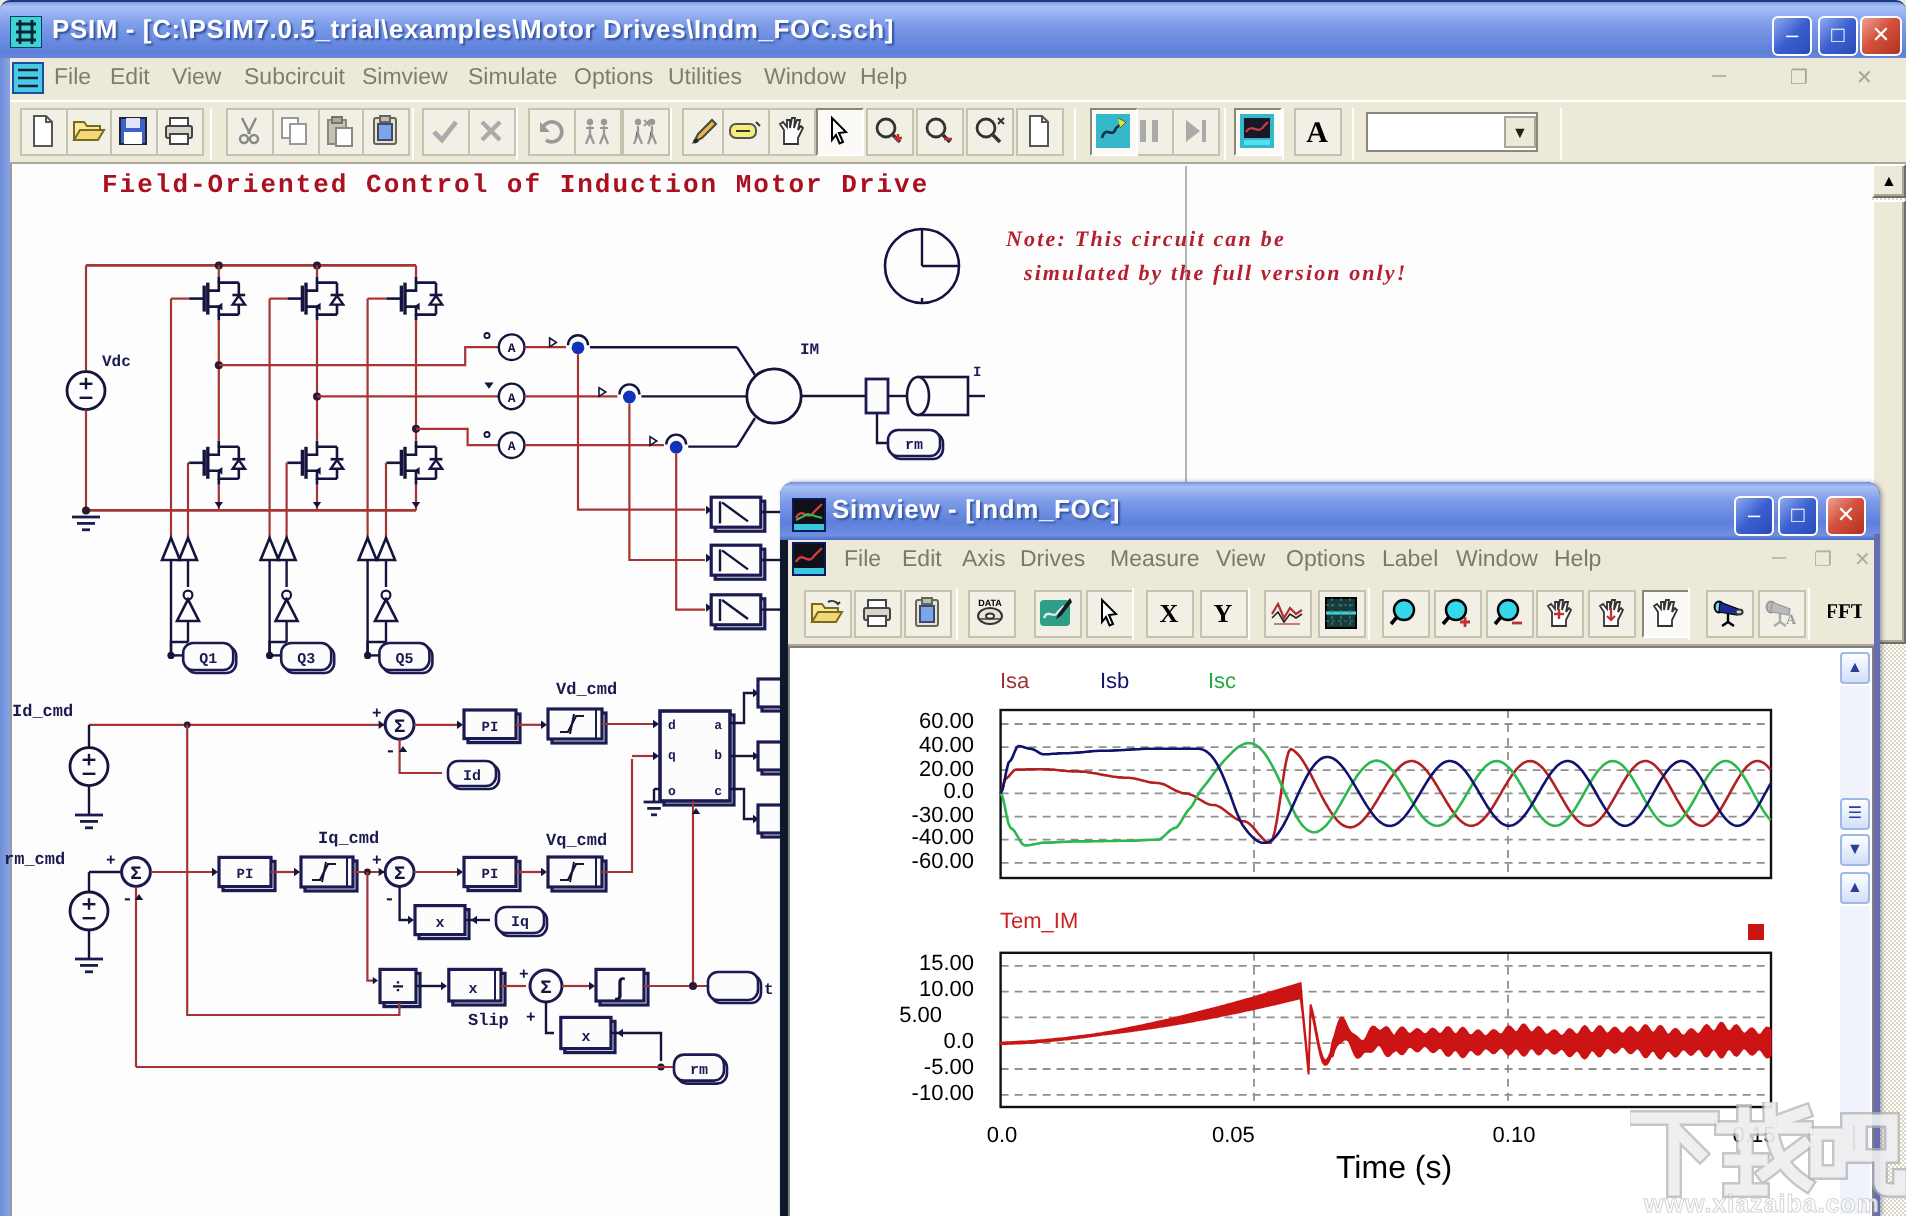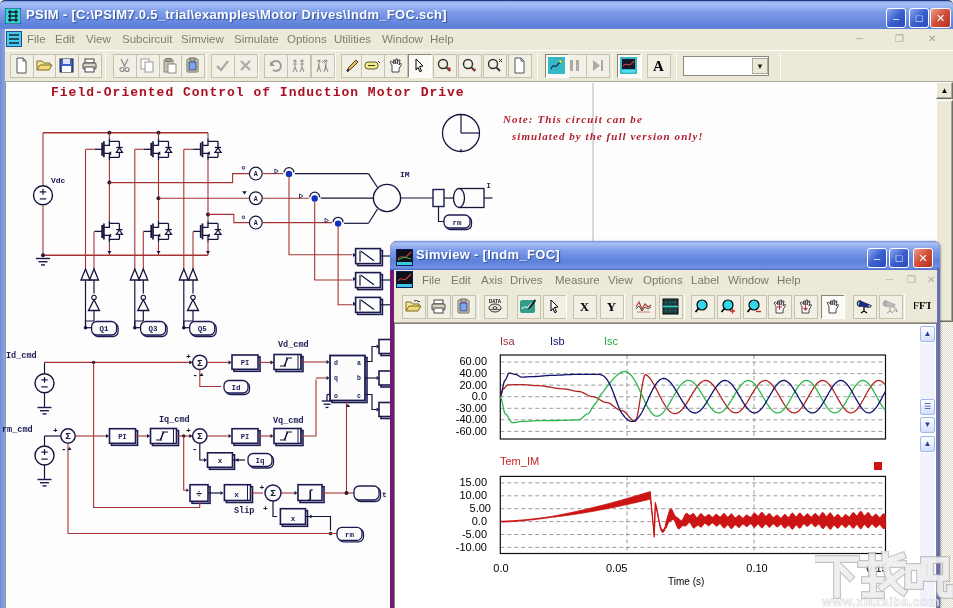--- a/index.html
+++ b/index.html
@@ -21,21 +21,21 @@
 .canvas { left:5px; top:82px; width:931px; height:526px; background:#fdfdfd; border-left:1px solid #9a9a9a; }
 .leftframe { left:0; top:29px; width:5px; height:579px; background:linear-gradient(90deg,#6f8ed8,#8aa4e4); }
 .vscroll { left:936px; top:82px; width:17px; height:526px;
   background-image:linear-gradient(45deg,#dcd7c2 25%,transparent 25%,transparent 75%,#dcd7c2 75%),
                    linear-gradient(45deg,#dcd7c2 25%,#fff 25%,#fff 75%,#dcd7c2 75%);
   background-size:2px 2px; background-position:0 0,1px 1px; }
 .sbtn { position:absolute; left:0; width:17px; height:17px; background:#ece9d8;
   border:1px solid #fff; border-right-color:#716f64; border-bottom-color:#716f64;
   box-shadow:inset -1px -1px 0 #aca899; font-size:8px; color:#000; text-align:center; line-height:15px; }
 .simview { left:390px; top:241px; width:550px; height:367px; border-radius:7px 7px 0 0;
-  background:#701a75; box-shadow:1px 0 2px rgba(60,60,90,.45); }
+  background:#0f172a; box-shadow:1px 0 2px rgba(60,60,90,.45); }
 .svtitle { position:absolute; left:0; top:0; width:550px; height:29px; border-radius:7px 7px 0 0;
   background:linear-gradient(#7392e4 0%, #a9c0f2 8%, #7e9ce9 32%, #5d80da 70%, #7090e2 92%, #4a6cca 100%); }
 .svmenu { position:absolute; left:4px; top:29px; width:543px; height:21px; background:#ece9d8; color:#7c7968; font-size:11.5px; }
 .svmenu span { position:absolute; top:4px; }
 .svtools { position:absolute; left:4px; top:50px; width:543px; height:32px; background:#ece9d8; border-bottom:1px solid #aca899; }
 .svclient { position:absolute; left:4px; top:82px; width:543px; height:285px; background:#fff;
   border:1px solid #808080; border-bottom:none; font-size:11px; color:#000; }
 .xpscroll { position:absolute; width:15px; height:16px; border:1px solid #9db9eb; border-radius:2px;
   background:linear-gradient(#fdfeff,#d2defa); color:#2c3f96; font-size:8px; text-align:center; line-height:14px; }
 </style></head>
@@ -820,29 +820,29 @@
     <div style="position:absolute;left:479px;top:138px;width:8px;height:8px;background:#cc1414"></div>
     <div style="position:absolute;left:32px;top:31px;width:60px;text-align:right;">60.00</div>
       <div style="position:absolute;left:32px;top:43px;width:60px;text-align:right;">40.00</div>
       <div style="position:absolute;left:32px;top:55px;width:60px;text-align:right;">20.00</div>
       <div style="position:absolute;left:32px;top:66px;width:60px;text-align:right;">0.0</div>
       <div style="position:absolute;left:32px;top:78px;width:60px;text-align:right;">-30.00</div>
       <div style="position:absolute;left:32px;top:89px;width:60px;text-align:right;">-40.00</div>
       <div style="position:absolute;left:32px;top:101px;width:60px;text-align:right;">-60.00</div>
       <div style="position:absolute;left:32px;top:152px;width:60px;text-align:right;">15.00</div>
       <div style="position:absolute;left:32px;top:165px;width:60px;text-align:right;">10.00</div>
-      <div style="position:absolute;left:36px;top:178px;width:60px;text-align:right;">5.00</div>
+      <div style="position:absolute;left:16px;top:178px;width:60px;text-align:right;">5.00</div>
       <div style="position:absolute;left:32px;top:191px;width:60px;text-align:right;">0.0</div>
       <div style="position:absolute;left:32px;top:204px;width:60px;text-align:right;">-5.00</div>
       <div style="position:absolute;left:32px;top:217px;width:60px;text-align:right;">-10.00</div>
       <div style="position:absolute;left:81px;top:238px;width:50px;text-align:center;">0.0</div>
       <div style="position:absolute;left:211px;top:238px;width:50px;text-align:left;">0.05</div>
       <div style="position:absolute;left:337px;top:238px;width:50px;text-align:center;">0.10</div>
       <div style="position:absolute;left:457px;top:238px;width:50px;text-align:center;">0.15</div>
-    <div style="position:absolute;left:273px;top:252px;font-size:10px">Time (s)</div>
+    <div style="position:absolute;left:273px;top:252px;font-size:16px">Time (s)</div>
     <svg style="position:absolute;left:0;top:0" width="541" height="283" viewBox="395 324 541 283">
       <line x1="500.3" y1="362.0" x2="885.5" y2="362.0" stroke="#909090" stroke-width="0.9" stroke-dasharray="4 3"></line>
 <line x1="500.3" y1="373.6" x2="885.5" y2="373.6" stroke="#909090" stroke-width="0.9" stroke-dasharray="4 3"></line>
 <line x1="500.3" y1="385.1" x2="885.5" y2="385.1" stroke="#909090" stroke-width="0.9" stroke-dasharray="4 3"></line>
 <line x1="500.3" y1="396.7" x2="885.5" y2="396.7" stroke="#909090" stroke-width="0.9" stroke-dasharray="4 3"></line>
 <line x1="500.3" y1="408.3" x2="885.5" y2="408.3" stroke="#909090" stroke-width="0.9" stroke-dasharray="4 3"></line>
 <line x1="500.3" y1="419.8" x2="885.5" y2="419.8" stroke="#909090" stroke-width="0.9" stroke-dasharray="4 3"></line>
 <line x1="500.3" y1="431.4" x2="885.5" y2="431.4" stroke="#909090" stroke-width="0.9" stroke-dasharray="4 3"></line>
 <line x1="627.0" y1="355.0" x2="627.0" y2="439.0" stroke="#909090" stroke-width="0.9" stroke-dasharray="4 3"></line>
 <line x1="754.0" y1="355.0" x2="754.0" y2="439.0" stroke="#909090" stroke-width="0.9" stroke-dasharray="4 3"></line>

